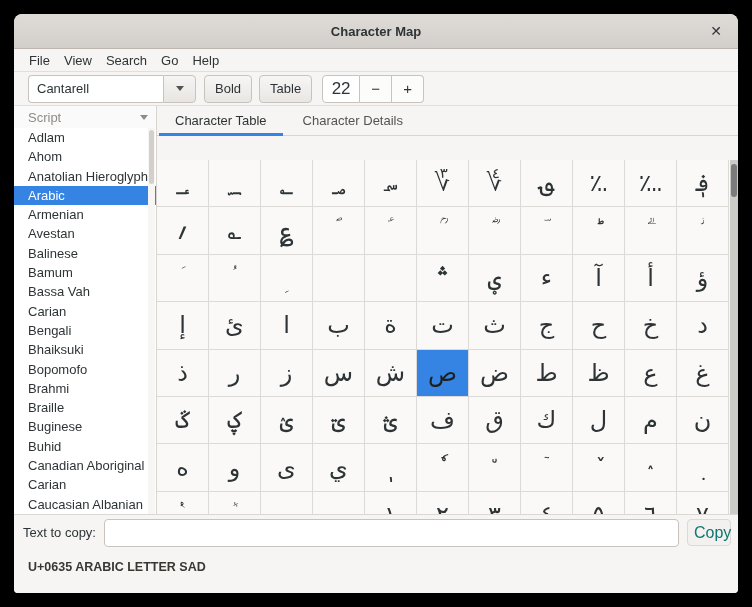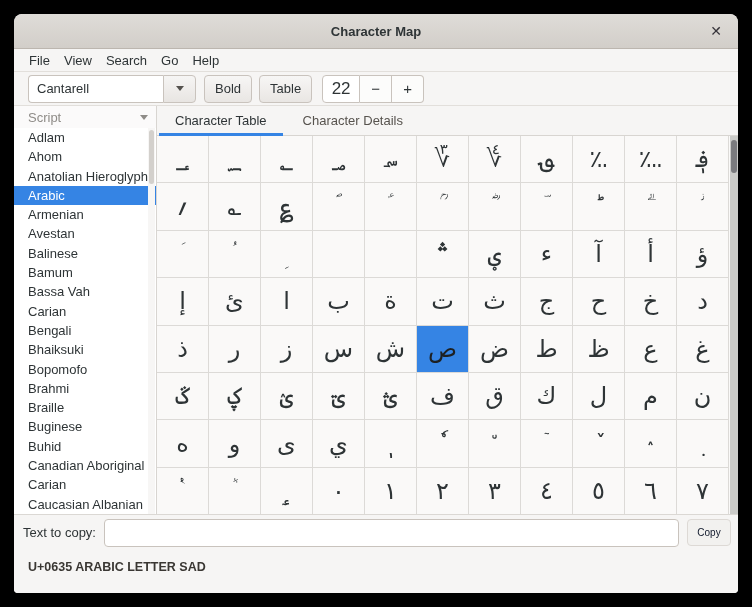--- a/index.html
+++ b/index.html
@@ -89,21 +89,21 @@
   .script-list{flex:1;overflow:hidden;}
   .script-item{
     height:19.3px;line-height:19.3px;font-size:13px;color:#2e3436;
     padding-left:14px;white-space:nowrap;overflow:hidden;
   }
   .script-item.selected{background:#3584e4;color:#ffffff;}
   .side-scroll{
     position:absolute;right:1px;top:22px;bottom:0;width:7px;background:#f7f6f5;
   }
   .side-thumb{position:absolute;top:2px;left:1px;width:5px;height:54px;background:#d3d0cc;border-radius:3px;}
-  .main{flex:1;display:flex;flex-direction:column;min-width:0;}
+  .main{flex:1;display:flex;flex-direction:column;min-width:0;gap:24px;}
   
   .tabbar{
     height:29px;flex:0 0 29px;background:#f6f5f4;border-bottom:1px solid #d8d5d1;
     display:flex;align-items:stretch;
   }
   .tab{
     padding:0 18px;font-size:13px;display:flex;align-items:center;
     color:#57534e;position:relative;
   }
   .tab.active{color:#2e3436;}
@@ -134,21 +134,21 @@
     display:flex;align-items:center;padding:0 7px 0 9px;gap:8px;
   }
   .copybar label{font-size:13px;color:#2e3436;white-space:nowrap;}
   .copy-entry{
     flex:1;height:26px;background:#fff;border:1px solid #c9c3bd;border-radius:4px;
     font-size:13px;color:#2e3436;padding:0 8px;outline:none;
     font-family:"Liberation Sans", sans-serif;
   }
   .copy-btn{
     height:27px;width:44px;background:#f2f1ef;border:1px solid #ddd9d5;border-radius:4px;
-    font-size:10px;color:#0f172a;font-family:"Liberation Sans", sans-serif;
+    font-size:16px;color:#0f766e;font-family:"Liberation Sans", sans-serif;
   }
   
   .statusbar{
     flex:1;background:#f6f5f4;display:flex;align-items:flex-start;
     padding:10px 0 0 14px;
     font-weight:bold;
   }
   .statusbar span{font-size:12.5px;color:#3a3733;}
 </style>
 </head>

